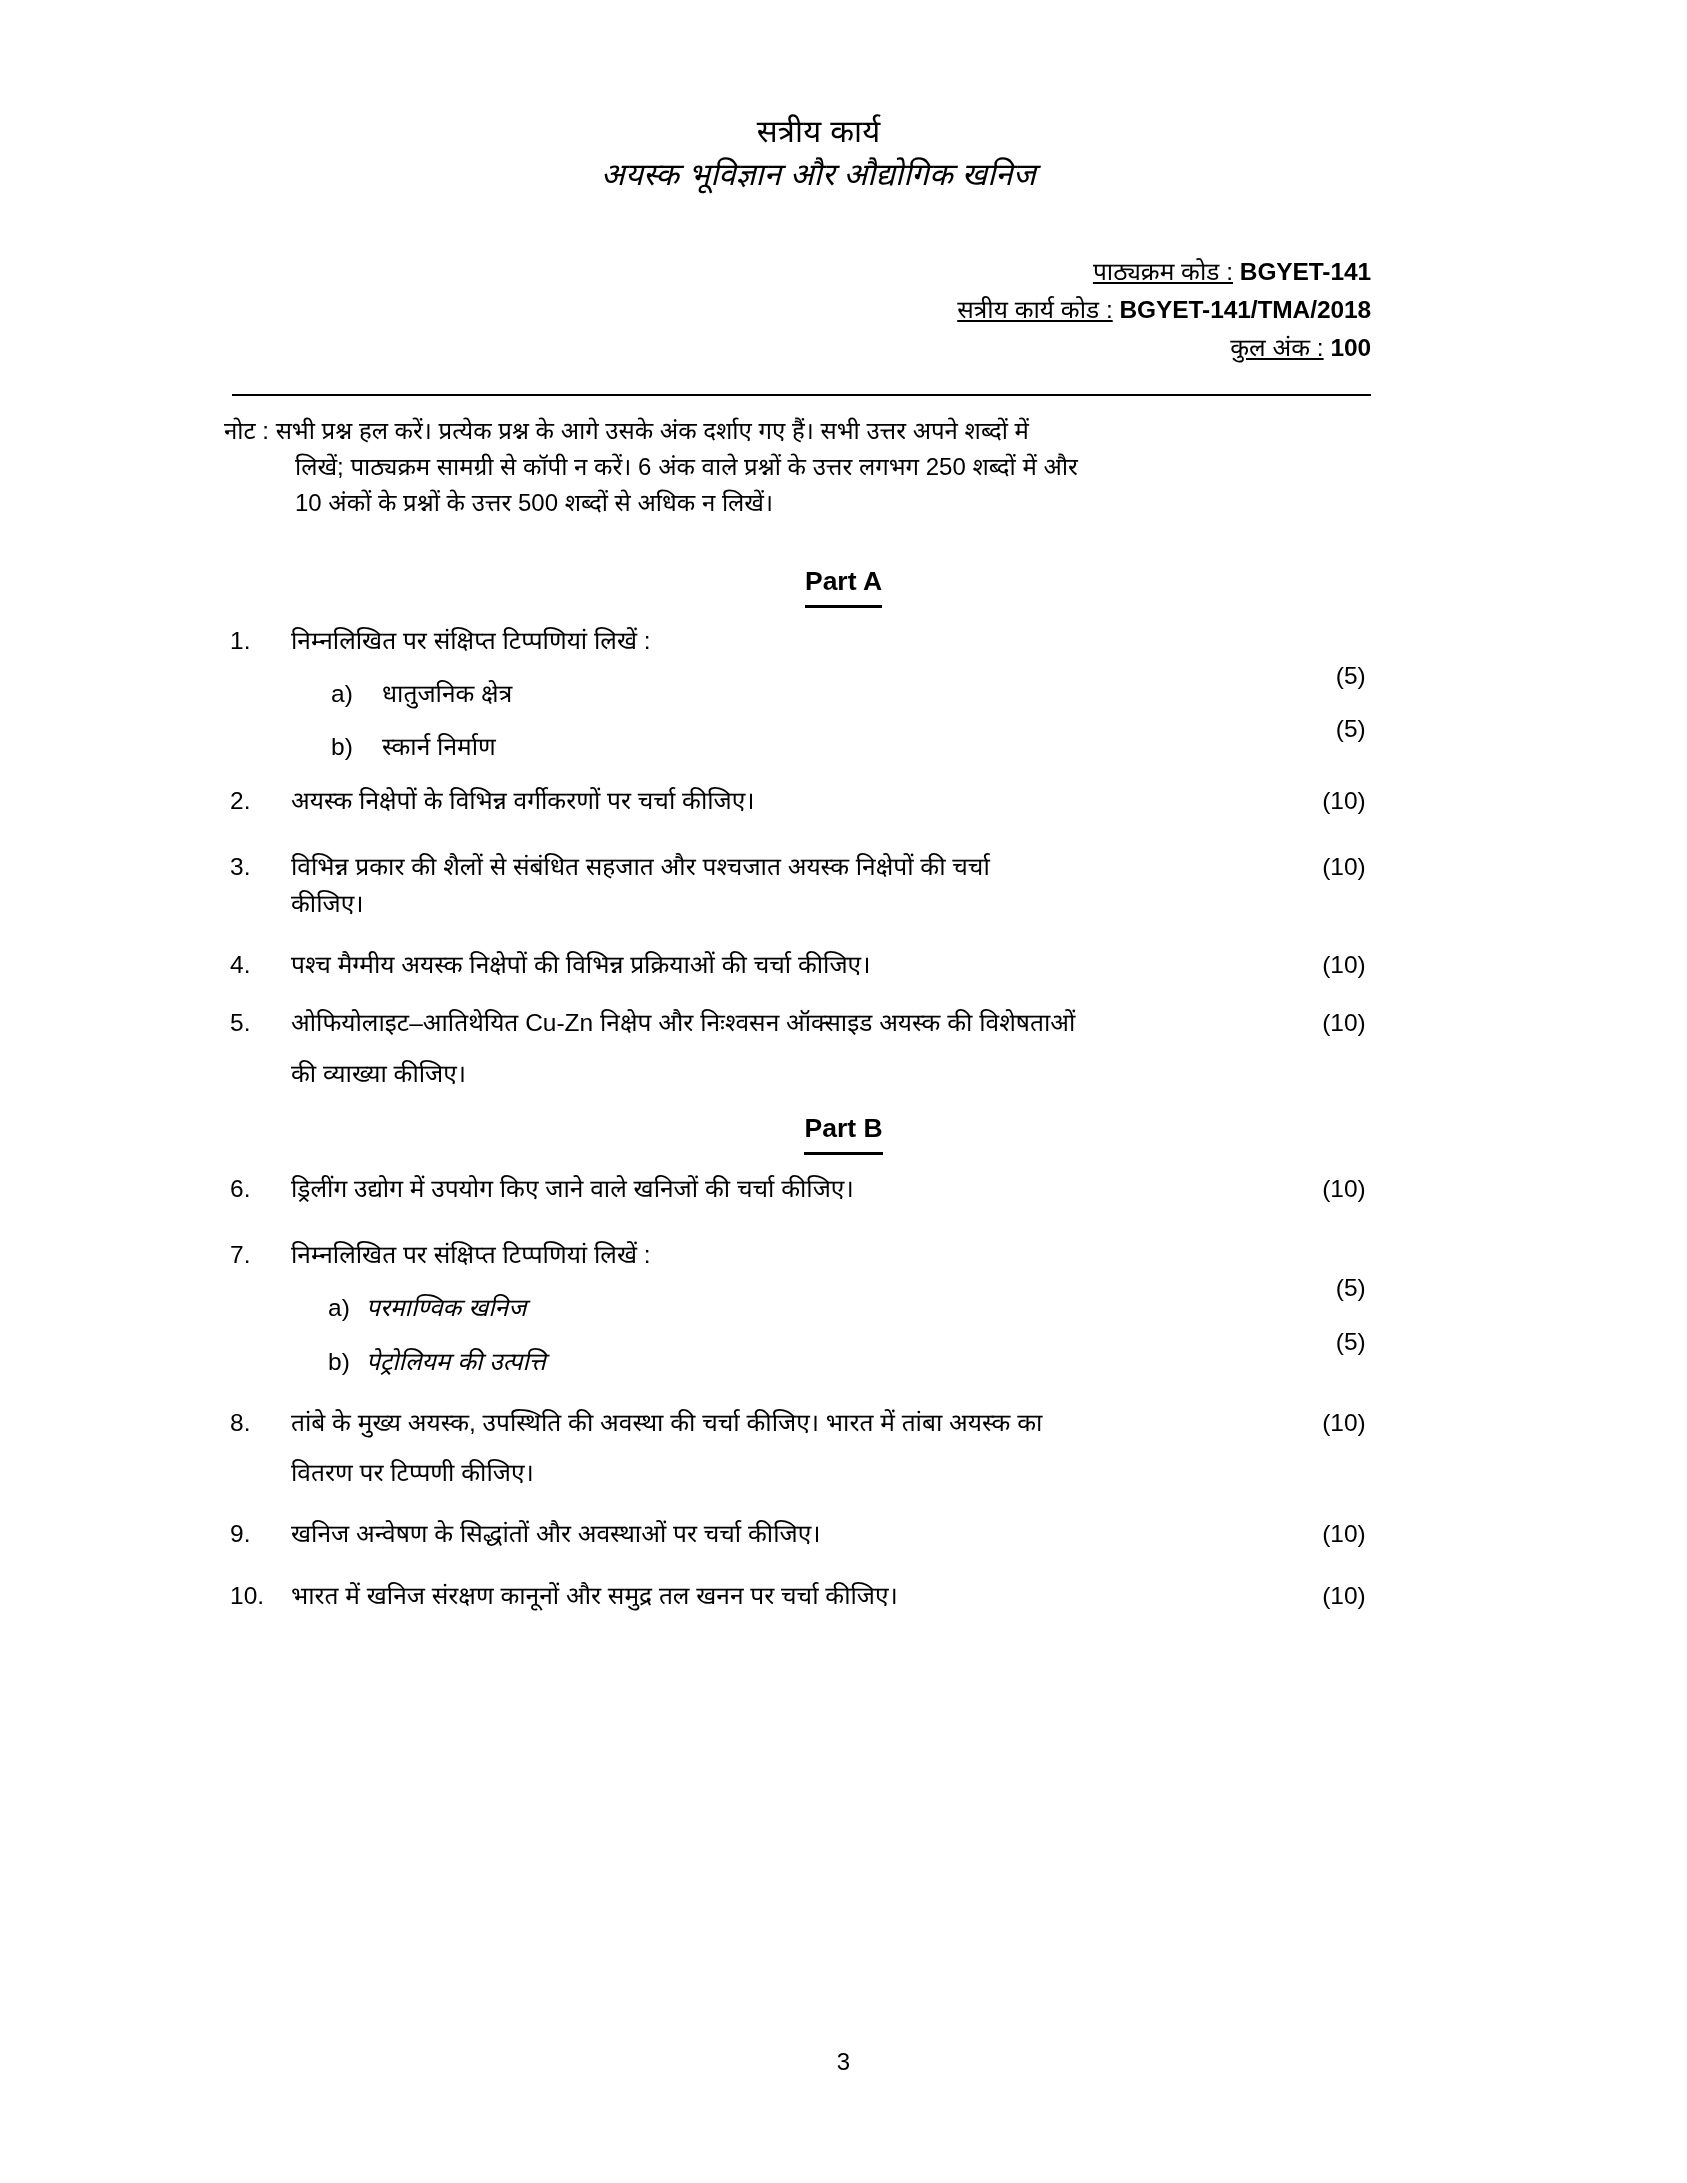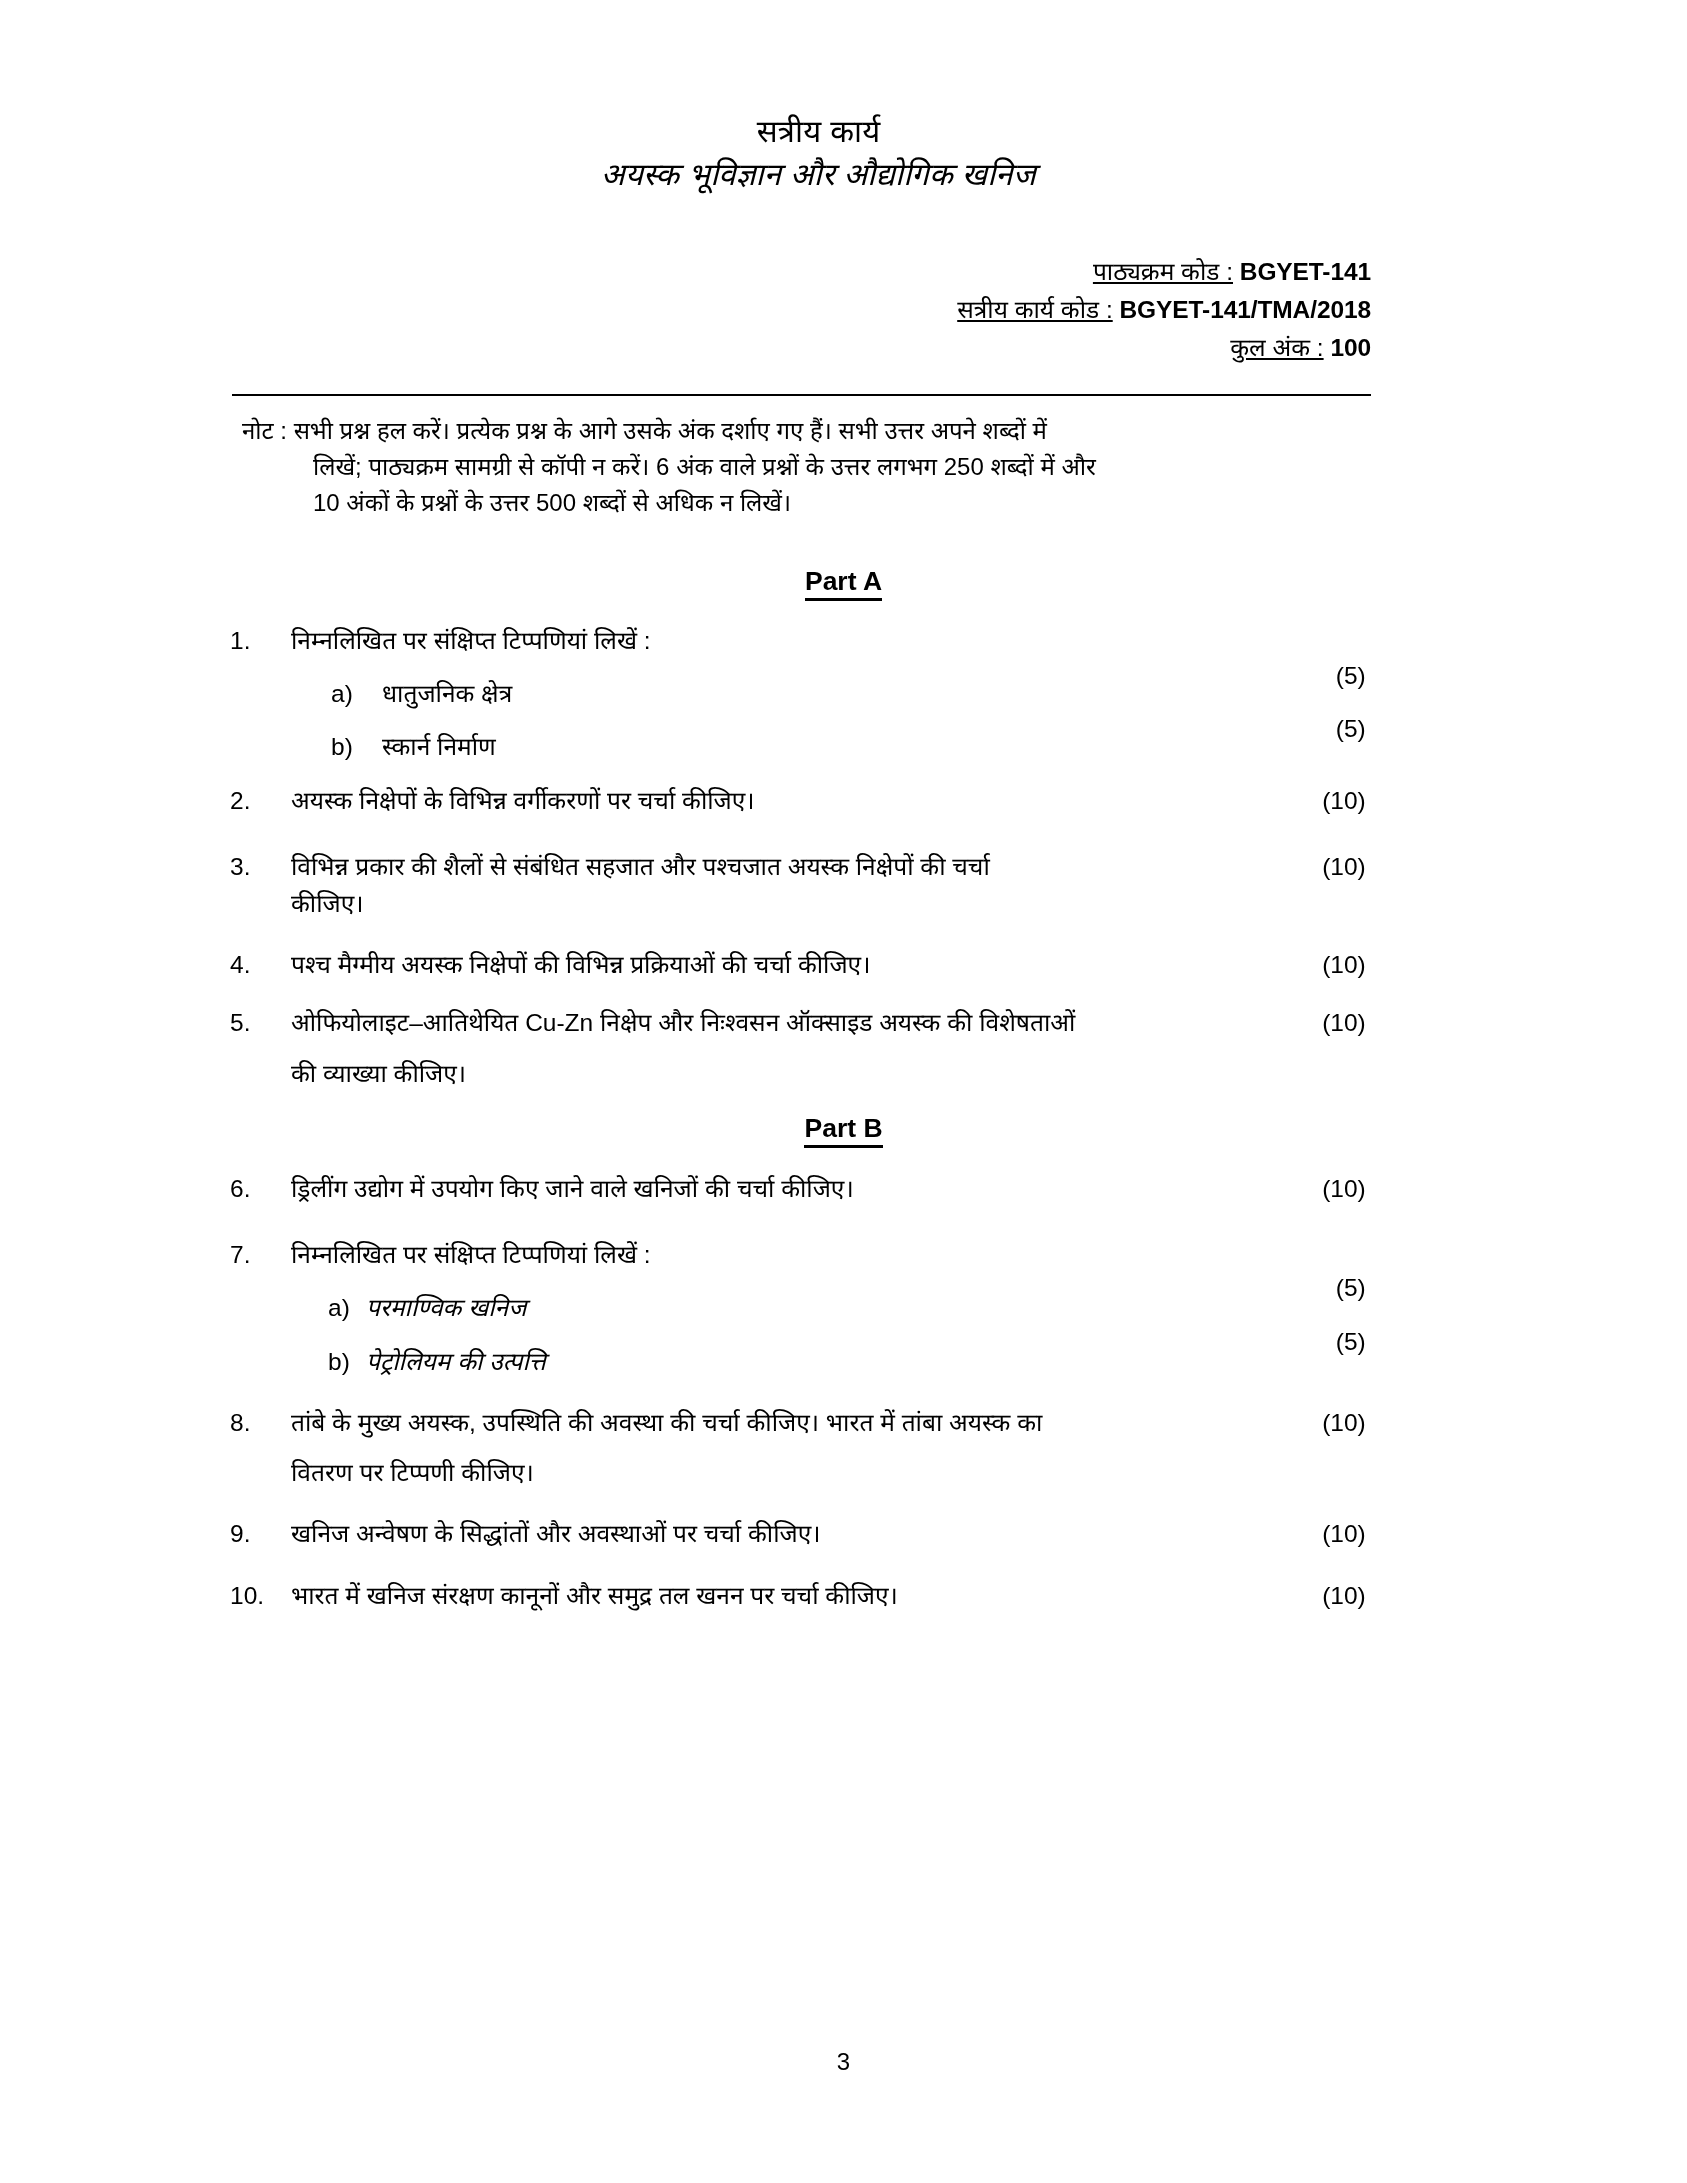--- a/index.html
+++ b/index.html
@@ -65,21 +65,21 @@
     left: 232px;
     width: 1139px;
     height: 0;
     border-top: 2.6px solid #000;
   }
 
   
   .note {
     position: absolute;
     top: 413px;
-    left: 242px;
+    left: 224px;
     width: 1145px;
     font-size: 24px;
     line-height: 36px;
   }
   .note .nl {
     display: block;
     white-space: nowrap;
   }
   .note .nl.indent { padding-left: 71px; }
 
@@ -88,21 +88,21 @@
     position: absolute;
     left: 0;
     width: 1687px;
     text-align: center;
     font-size: 26.5px;
     font-weight: bold;
     line-height: 30px;
   }
   .part-heading span {
     border-bottom: 3.3px solid #000;
-    padding-bottom: 2px;
+    padding-bottom: 9px;
   }
   #part-a-heading { top: 566px; }
   #part-b-heading { top: 1113px; }
 
   
   .q {
     position: absolute;
     left: 230px;
     width: 1145px;
     font-size: 24.5px;

